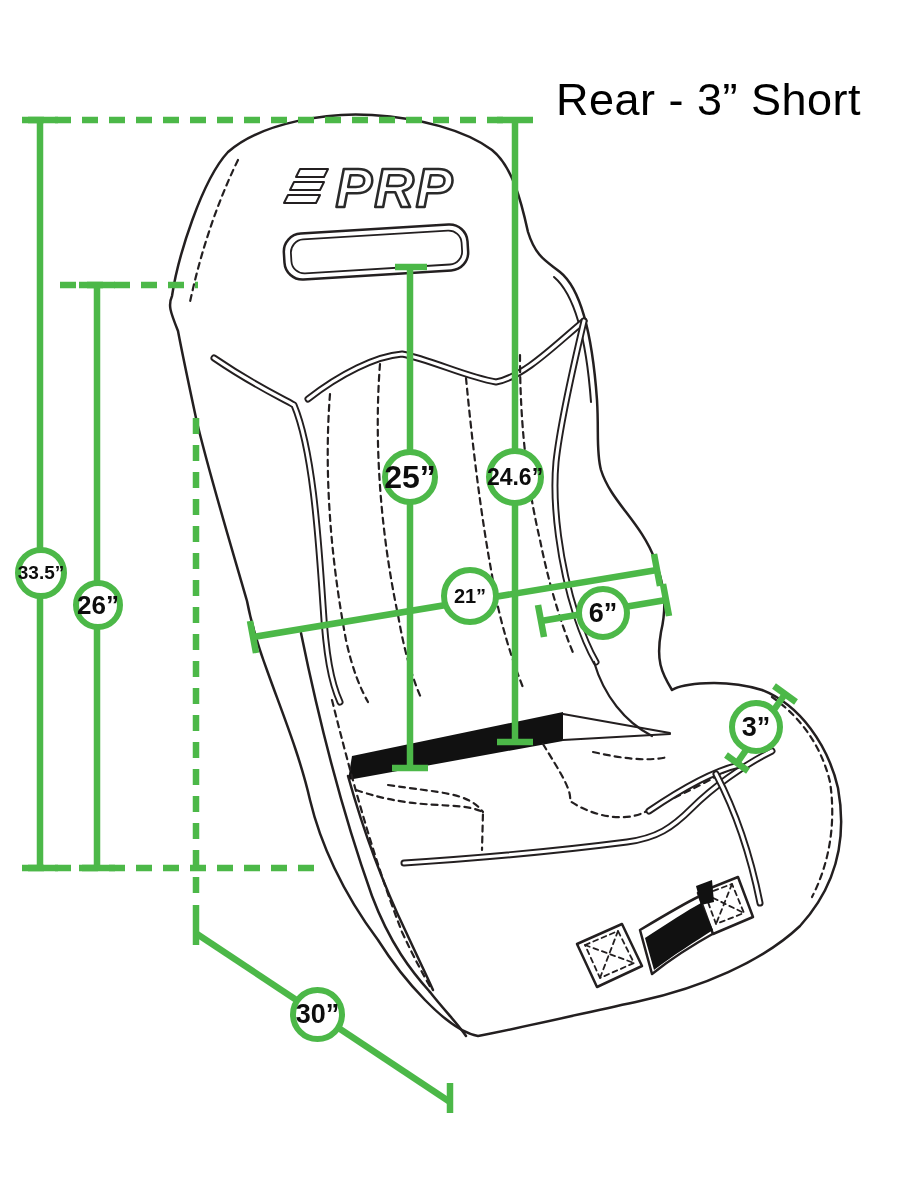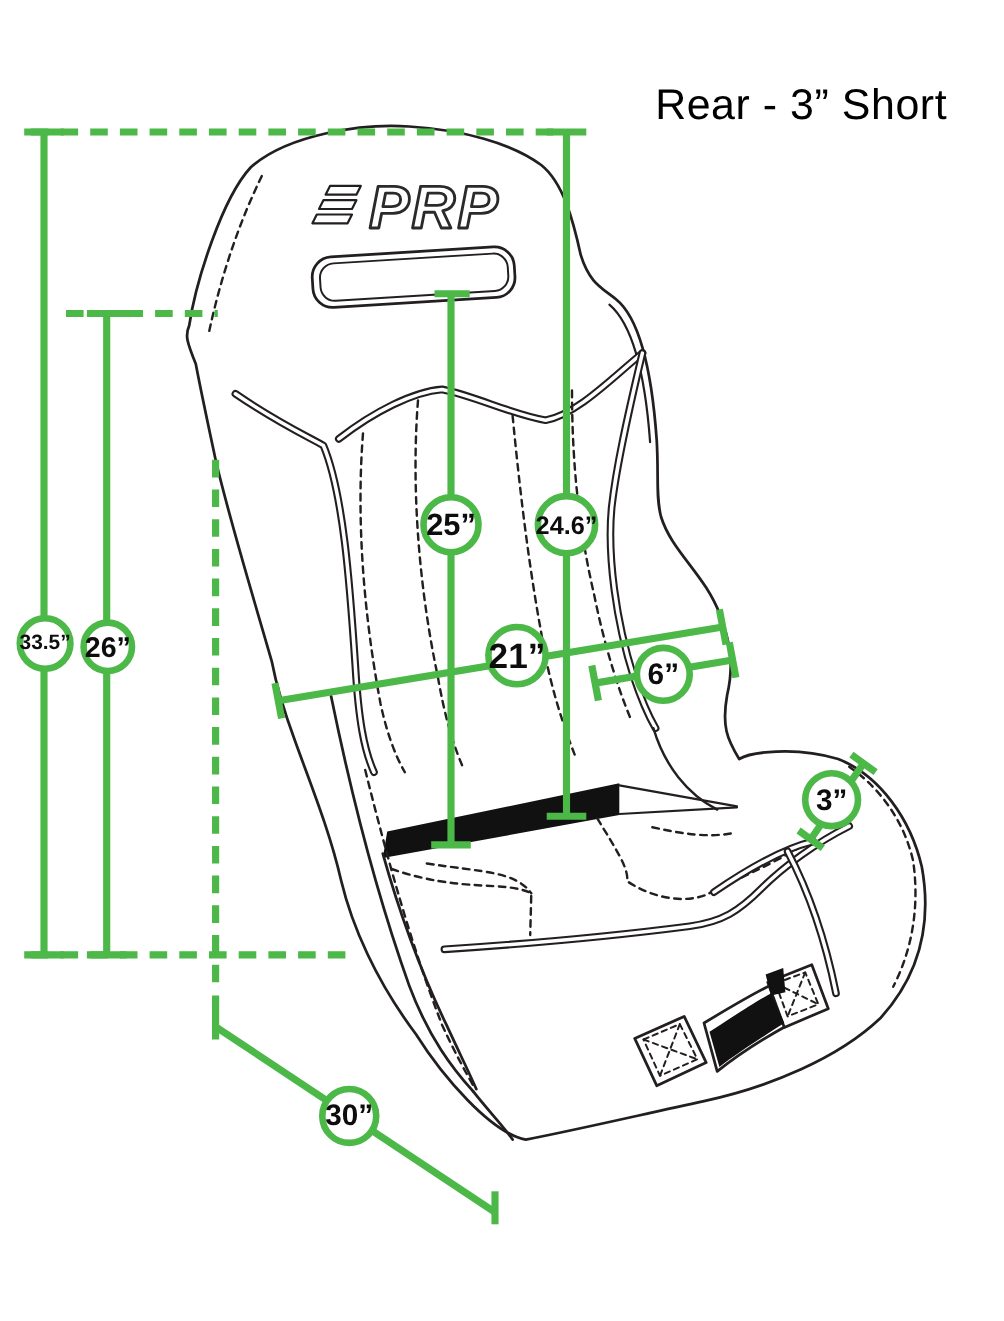--- a/index.html
+++ b/index.html
@@ -2,21 +2,21 @@
 <html><head>
 <meta charset="utf-8">
 <style>
   html,body{margin:0;padding:0;background:#ffffff;}
   .canvas{
     position:relative;width:913px;height:1201px;background:#fff;overflow:hidden;
     font-family:"Liberation Sans", sans-serif;
   }
   .page-title{
     position:absolute;top:74px;right:52px;
-    font-size:39px;font-weight:500;color:#000;letter-spacing:0.5px;
+    font-size:45px;font-weight:500;color:#000;letter-spacing:0.5px;
     font-family:"Liberation Sans", sans-serif;white-space:nowrap;text-align:center;
   }
   svg{position:absolute;left:0;top:0;}
   .dim-circle{
     position:absolute;border-radius:50%;background:#fff;border:6px solid #4CB848;
     display:flex;align-items:center;justify-content:center;
     font-weight:bold;color:#0d0d0d;box-sizing:border-box;
     font-family:"Liberation Sans", sans-serif;white-space:nowrap;
   }
 </style>
@@ -188,37 +188,37 @@
         <path d="M 774,686 L 796,702"></path>
       </g>
 
       <g>
         <path d="M 197,934 L 450,1102"></path>
         <path d="M 450,1083 L 450,1113"></path>
       </g>
     </g>
   </svg>
 
-  <div class="dim-circle" style="left:15px;top:559px;width:52px;height:52px;font-size:19px;">
+  <div class="dim-circle" style="left:15px;top:547px;width:52px;height:52px;font-size:19px;">
     <span>33.5”</span>
   </div>
 
-  <div class="dim-circle" style="left:73px;top:563px;width:50px;height:50px;font-size:26px;align-items:center;">
+  <div class="dim-circle" style="left:73px;top:580px;width:50px;height:50px;font-size:26px;align-items:center;">
     <span>26”</span>
   </div>
 
-  <div class="dim-circle" style="left:382px;top:449px;width:56px;height:56px;font-size:28px;">
+  <div class="dim-circle" style="left:382px;top:449px;width:56px;height:56px;font-size:32px;">
     <span>25”</span>
   </div>
 
   <div class="dim-circle" style="left:486px;top:448px;width:58px;height:58px;font-size:23px;">
     <span>24.6”</span>
   </div>
 
-  <div class="dim-circle" style="left:441px;top:567px;width:58px;height:58px;font-size:32px;">
+  <div class="dim-circle" style="left:441px;top:567px;width:58px;height:58px;font-size:20px;">
     <span>21”</span>
   </div>
 
   <div class="dim-circle" style="left:576px;top:586px;width:54px;height:54px;font-size:27px;">
     <span>6”</span>
   </div>
 
   <div class="dim-circle" style="left:729px;top:700px;width:54px;height:54px;font-size:27px;">
     <span>3”</span>
   </div>

